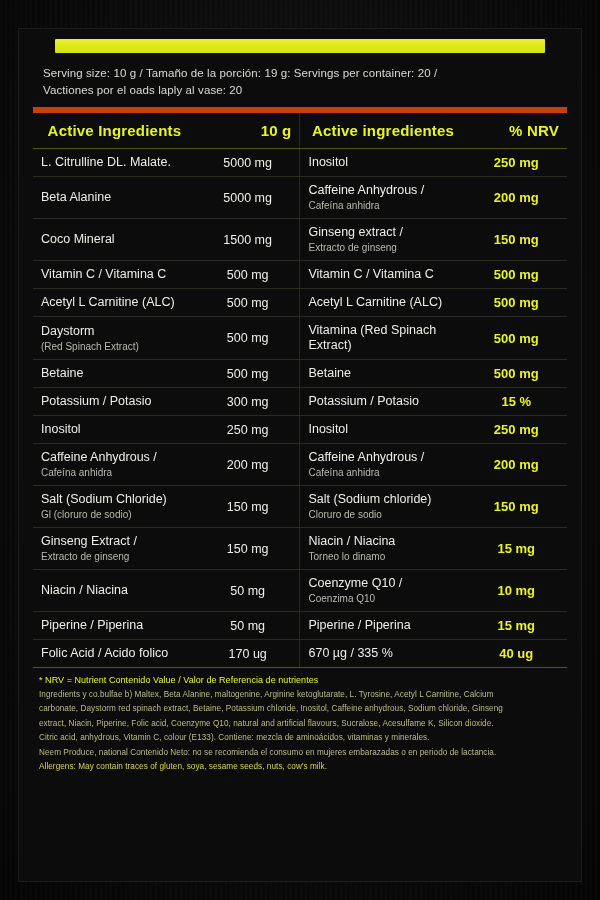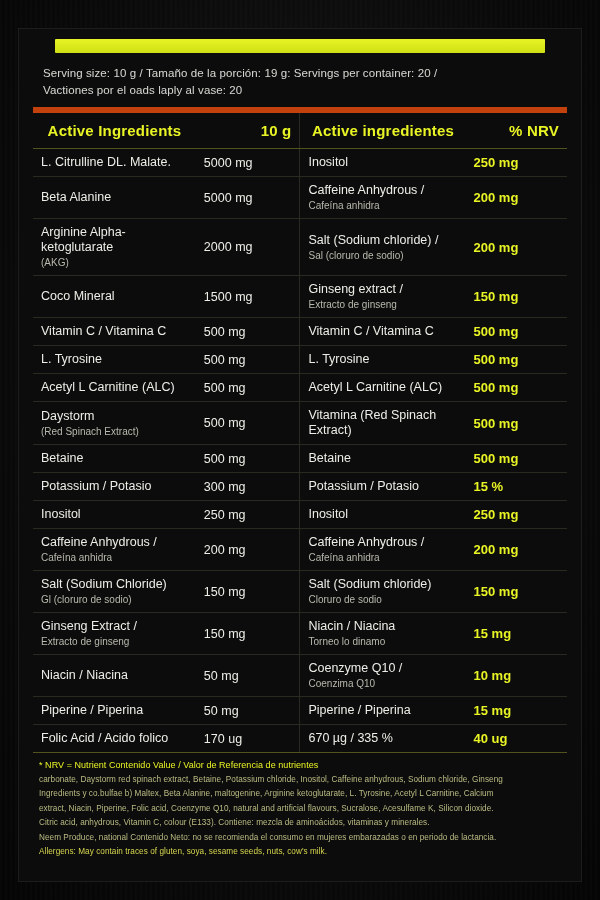--- a/index.html
+++ b/index.html
@@ -76,21 +76,21 @@
     line-height: 15px;
   }
   .name-cell .sub {
     display: block;
     font-size: 10px;
     color: #b9b9ae;
     line-height: 13px;
     margin-top: 1px;
   }
   .val-cell {
-    text-align: left;
+    text-align: center;
     font-size: 12.5px;
     color: #eeeee8;
     white-space: nowrap;
   }
   .val-cell.accent {
     color: #e9f425;
     font-weight: bold;
     font-size: 13px;
   }
   .divider-col {
@@ -150,44 +150,32 @@
             <td class="name-cell divider-col">Inositol</td>
             <td class="val-cell accent">250 mg</td>
           </tr>
           <tr>
             <td class="name-cell">Beta Alanine</td>
             <td class="val-cell">5000 mg</td>
             <td class="name-cell divider-col">Caffeine Anhydrous /<span class="sub">Cafeína anhidra</span></td>
             <td class="val-cell accent">200 mg</td>
           </tr>
           <tr>
-            <td class="name-cell">Arginine Alpha-ketoglutarate<span class="sub">(AKG)</span></td>
-            <td class="val-cell">2000 mg</td>
-            <td class="name-cell divider-col">Salt (Sodium chloride) /<span class="sub">Sal (cloruro de sodio)</span></td>
-            <td class="val-cell accent">200 mg</td>
-          </tr>
-          <tr>
             <td class="name-cell">Coco Mineral</td>
             <td class="val-cell">1500 mg</td>
             <td class="name-cell divider-col">Ginseng extract /<span class="sub">Extracto de ginseng</span></td>
             <td class="val-cell accent">150 mg</td>
           </tr>
           <tr>
             <td class="name-cell">Vitamin C / Vitamina C</td>
             <td class="val-cell">500 mg</td>
             <td class="name-cell divider-col">Vitamin C / Vitamina C</td>
             <td class="val-cell accent">500 mg</td>
           </tr>
           <tr>
-            <td class="name-cell">L. Tyrosine</td>
-            <td class="val-cell">500 mg</td>
-            <td class="name-cell divider-col">L. Tyrosine</td>
-            <td class="val-cell accent">500 mg</td>
-          </tr>
-          <tr>
             <td class="name-cell">Acetyl L Carnitine (ALC)</td>
             <td class="val-cell">500 mg</td>
             <td class="name-cell divider-col">Acetyl L Carnitine (ALC)</td>
             <td class="val-cell accent">500 mg</td>
           </tr>
           <tr>
             <td class="name-cell">Daystorm<span class="sub">(Red Spinach Extract)</span></td>
             <td class="val-cell">500 mg</td>
             <td class="name-cell divider-col">Vitamina (Red Spinach Extract)</td>
             <td class="val-cell accent">500 mg</td>
@@ -244,22 +232,22 @@
             <td class="name-cell">Folic Acid / Acido folico</td>
             <td class="val-cell">170 ug</td>
             <td class="name-cell divider-col">670 µg / 335 %</td>
             <td class="val-cell accent">40 ug</td>
           </tr>
         </tbody>
     </table>
 
     <div class="footnotes">
       <p class="fn-title">* NRV = Nutrient Contenido Value / Valor de Referencia de nutrientes</p>
+      <p class="dim">Ingredients y co.bulfae b) Maltex, Beta Alanine, maltogenine, Arginine ketoglutarate, L. Tyrosine, Acetyl L Carnitine, Calcium</p>
       <p class="dim">carbonate, Daystorm red spinach extract, Betaine, Potassium chloride, Inositol, Caffeine anhydrous, Sodium chloride, Ginseng</p>
-      <p class="dim">Ingredients y co.bulfae b) Maltex, Beta Alanine, maltogenine, Arginine ketoglutarate, L. Tyrosine, Acetyl L Carnitine, Calcium</p>
       <p class="dim">extract, Niacin, Piperine, Folic acid, Coenzyme Q10, natural and artificial flavours, Sucralose, Acesulfame K, Silicon dioxide.</p>
       <p class="dim">Citric acid, anhydrous, Vitamin C, colour (E133). Contiene: mezcla de aminoácidos, vitaminas y minerales.</p>
       <p class="dim">Neem Produce, national Contenido Neto: no se recomienda el consumo en mujeres embarazadas o en periodo de lactancia.</p>
       <p class="allergen">Allergens: May contain traces of gluten, soya, sesame seeds, nuts, cow's milk.</p>
     </div>
 
   </div>
 </div>
 
 </body></html>

